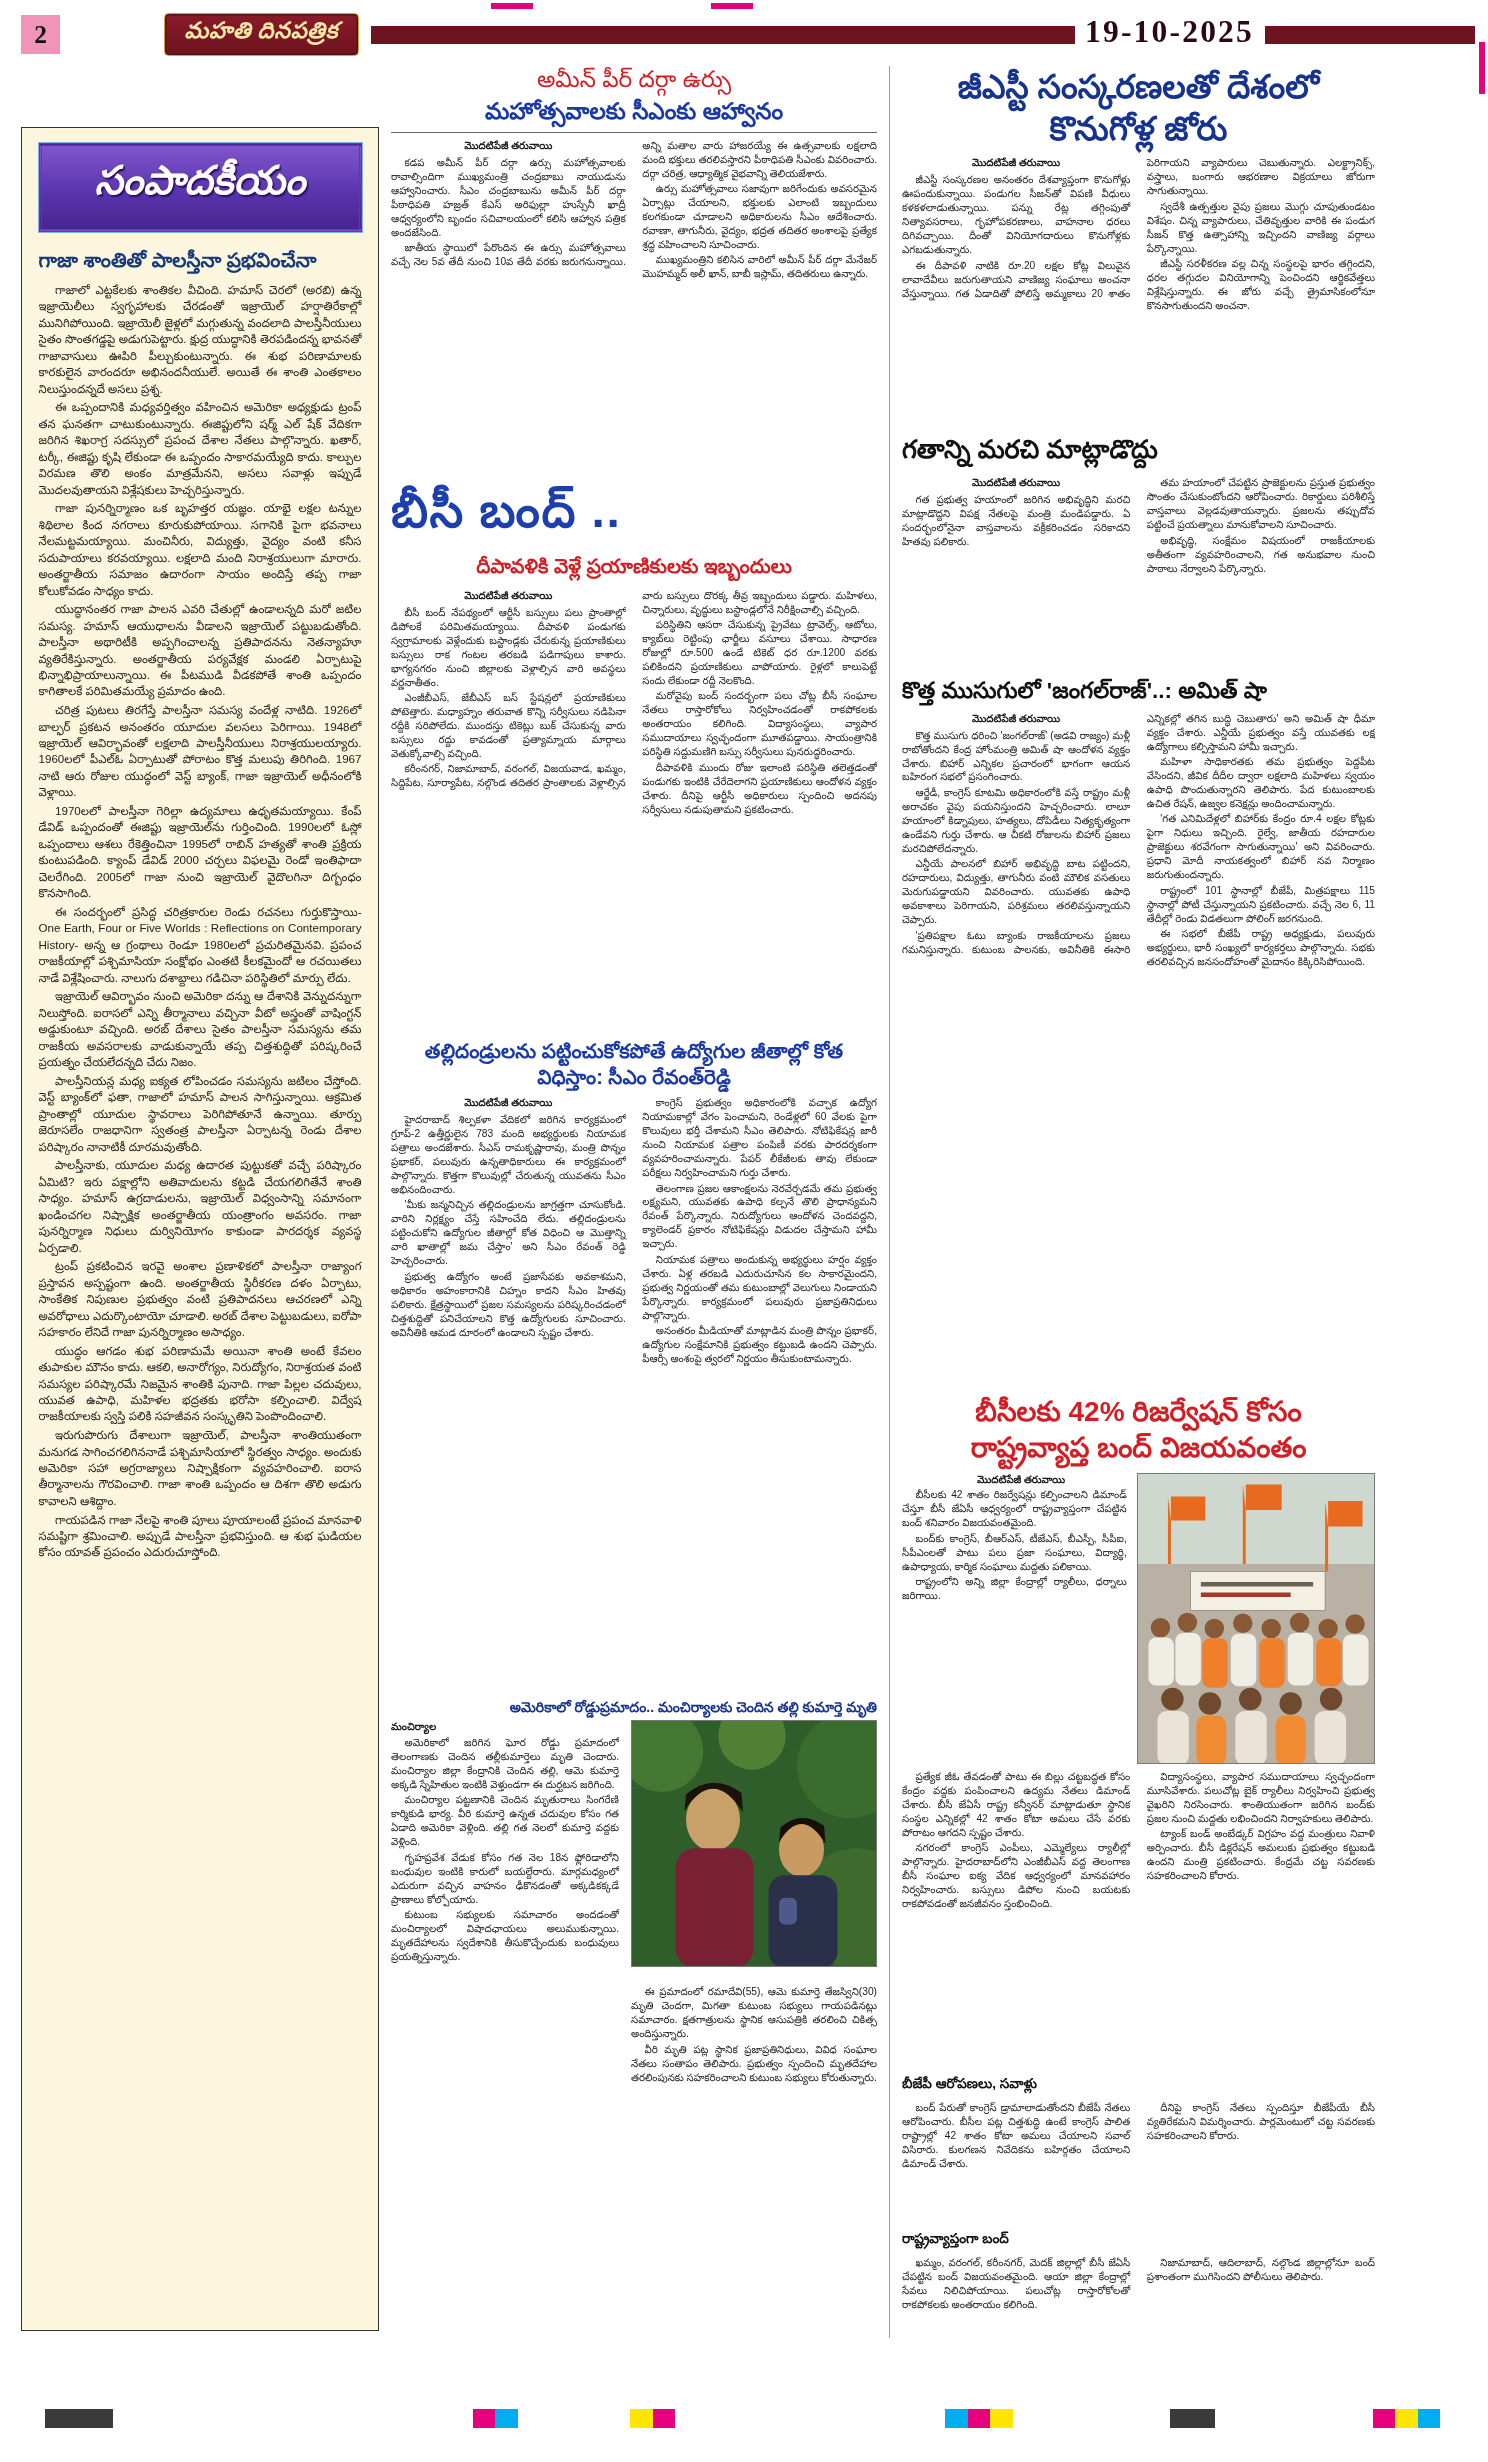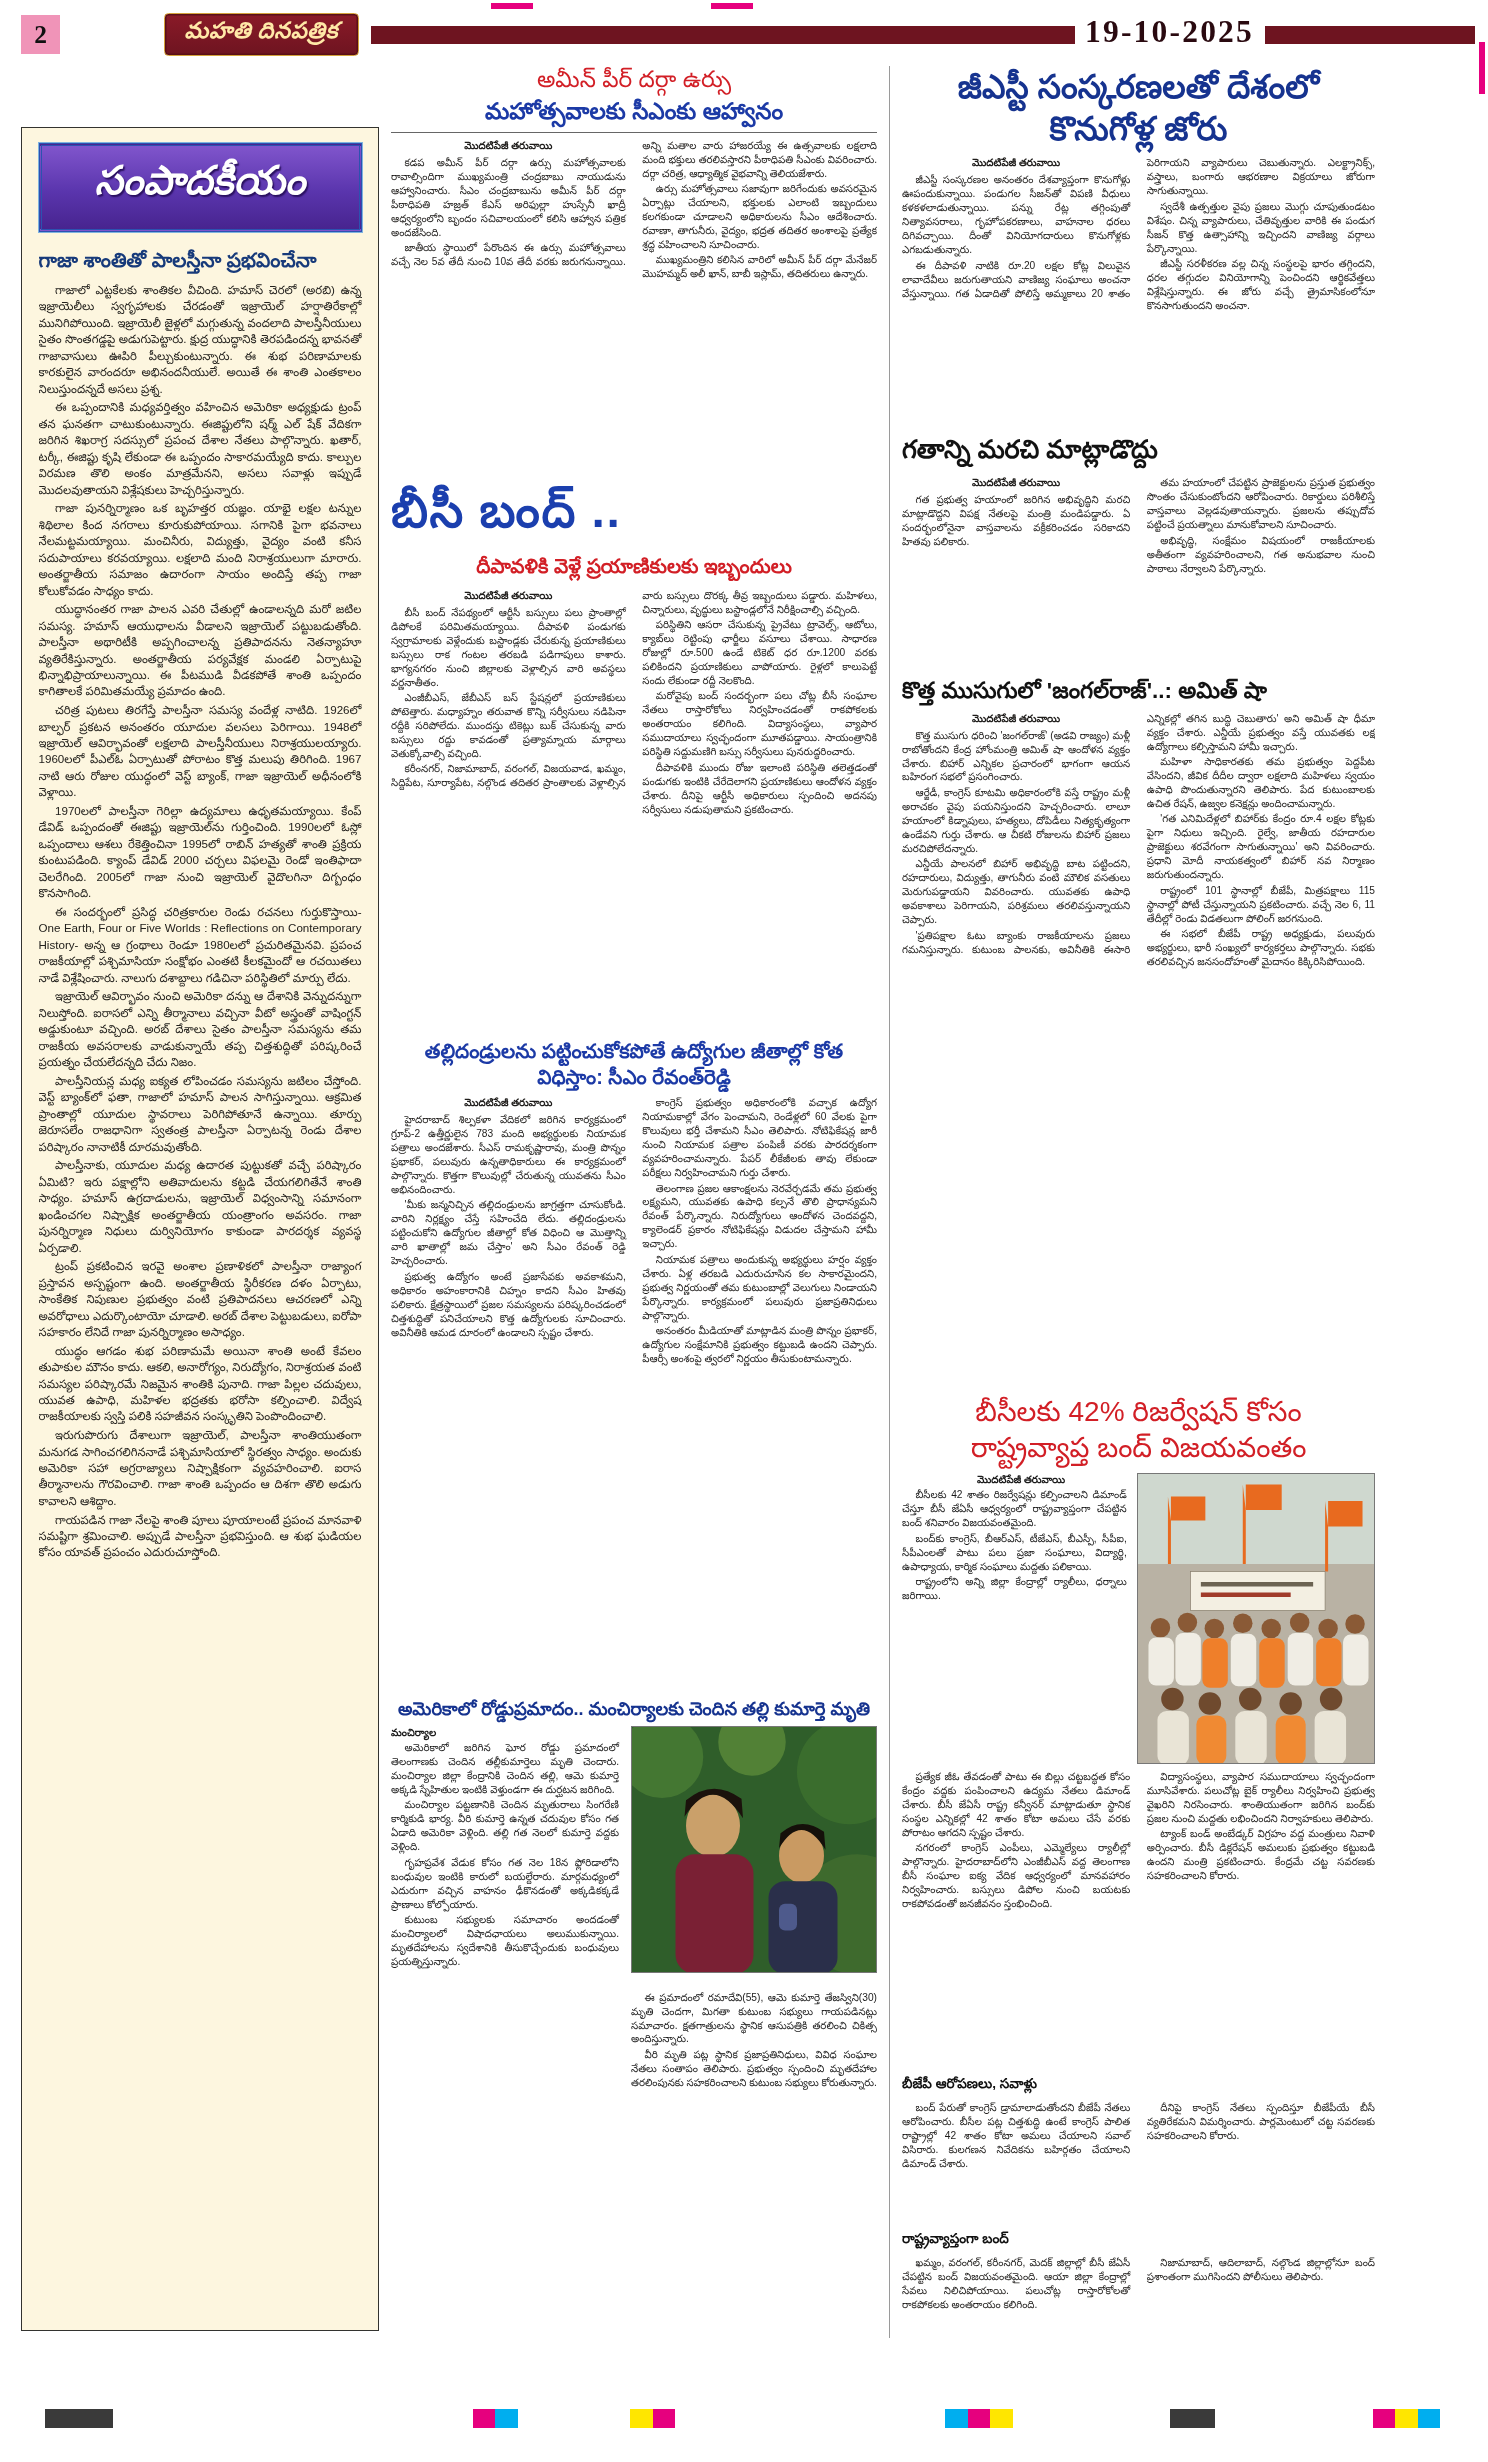--- a/index.html
+++ b/index.html
@@ -50,25 +50,25 @@
   p.lead{text-indent:0;text-align:center;font-weight:700;margin-bottom:3px}
   .h450{height:334px}.h590{height:439px}.h790{height:591px}
   .h360{height:267px}.h255{height:189px}.h900{height:672px}
   .h400{height:300px}.h170{height:124px}.h140{height:102px}
 
   .hl-red{color:#d21f26;font-size:23px;font-weight:400;text-align:center;line-height:1.2}
   .hl-blue{color:#1c3aa6;font-size:23px;font-weight:800;text-align:center;line-height:1.2;margin-top:4.5px}
   .hl-bandh{color:#1b3fae;font-size:48px;font-weight:800;text-align:left;letter-spacing:1.5px;margin-top:8px}
   .hl-bandh-sub{color:#d21f26;font-size:20px;font-weight:800;text-align:center;margin-top:4.5px}
   .hl-cm{color:#1c3aa6;font-size:20px;font-weight:800;text-align:center;line-height:1.3;margin:9px 0 3px}
-  .hl-acc{color:#16338f;font-size:18px;font-weight:800;text-align:center;line-height:1.3;margin:7.5px 0 4.5px}
+  .hl-acc{color:#16338f;font-size:14px;font-weight:800;text-align:right;line-height:1.3;margin:7.5px 0 4.5px}
   .hl-gst{color:#16338f;font-size:33px;font-weight:800;text-align:center;line-height:1.28}
   .hl-black{color:#121212;font-size:25.5px;font-weight:800;margin:12px 0 4.5px}
   .hl-jr{color:#121212;font-size:22.5px;font-weight:800;margin:12px 0 4.5px;line-height:1.25}
-  .hl-bc42{color:#d21f26;font-size:28px;font-weight:400;text-align:center;line-height:1.3;margin:10.5px 0 6px}
+  .hl-bc42{color:#d21f26;font-size:28px;font-weight:700;text-align:center;line-height:1.3;margin:10.5px 0 6px}
   .subhead{font-weight:800;font-size:13.5px;margin:6px 0 3px;color:#111}
 
   
   .acc-wrap{display:flex;gap:12px;height:551px;overflow:hidden}
   .acc-left{width:228px;font-size:10.2px;line-height:1.37;text-align:justify}
   .acc-left p{text-indent:13.5px;margin-bottom:1.5px}
   .acc-left p.dateline{text-indent:0;font-weight:700}
   .acc-right{width:246px}
   .photo{border:0.7px solid #777;overflow:hidden}
   .photo1{width:246px;height:247px}

